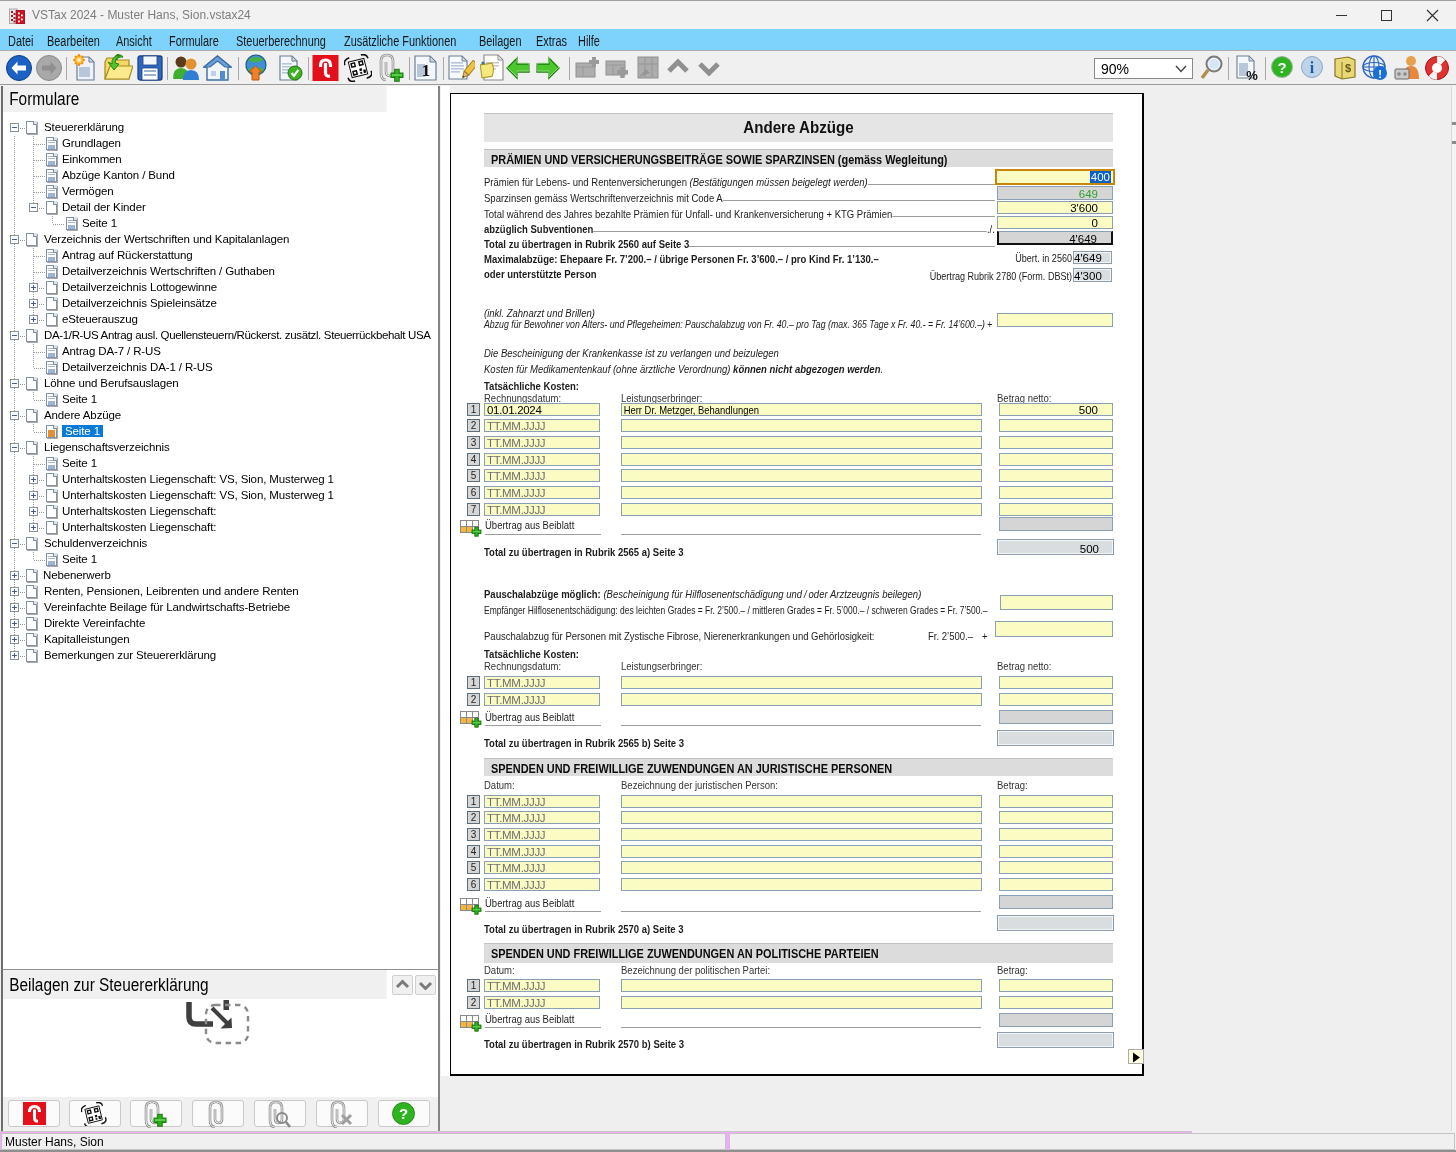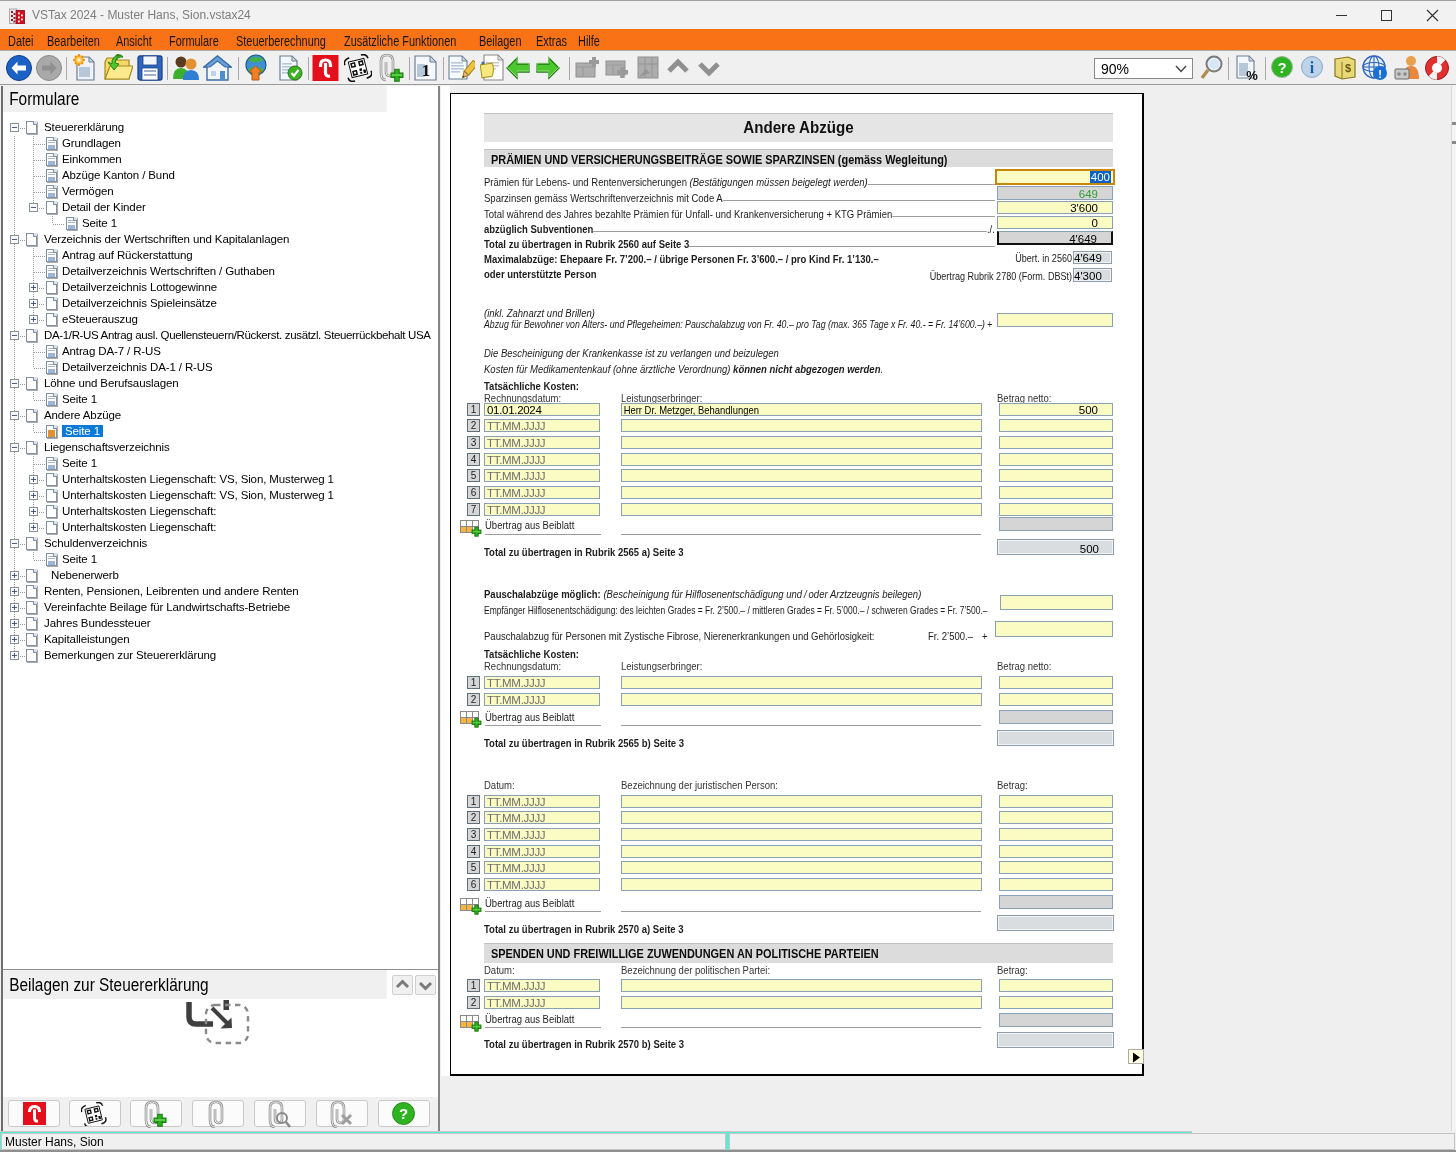--- a/index.html
+++ b/index.html
@@ -1,20 +1,20 @@
 <!DOCTYPE html>
 <html><head><meta charset="utf-8">
 <style>
 *{margin:0;padding:0;box-sizing:border-box}
 html,body{width:1456px;height:1152px;overflow:hidden}
 body{font-family:"Liberation Sans",sans-serif;background:#f0f0f0;position:relative}
 .abs{position:absolute}
 
 #titlebar{left:0;top:0;width:1456px;height:29px;background:#f2f2f2;border-top:1px solid #9f9f9f}
-#menubar{left:0;top:29px;width:1456px;height:22px;background:#f97316;border-bottom:1px solid #adadad}
+#menubar{left:0;top:29px;width:1456px;height:22px;background:#7dd3fc;border-bottom:1px solid #adadad}
 #menubar span{position:absolute;top:4px;font-size:14px;color:#161616;transform:scaleX(0.78);transform-origin:0 0}
 #toolbar{left:0;top:52px;width:1456px;height:33px;background:#f0f0f0;border-bottom:1px solid #9a9a9a}
 .tsep{position:absolute;top:5px;width:1px;height:23px;background:#a8a8a8}
 
 #lpanel{left:1px;top:86px;width:438px;height:1045px;background:#fff;border-left:2px solid #6d6d6d}
 .phead{position:absolute;left:0;width:100%;background:#f0f0f0;color:#000}
 
 .trow{position:absolute;left:0;height:16px;font-size:11.5px;letter-spacing:-0.12px;color:#000;white-space:nowrap}
 .ebox{position:absolute;width:9px;height:9px;background:#fcfcfc;border:1px solid #85939e;top:3px}
 .ebox i{position:absolute;left:1px;top:3px;width:5px;height:1px;background:#4a5a8a}
@@ -28,21 +28,21 @@
 .sel{background:#0a7ad8;color:#fff;padding:0 3px}
 .vdot,.hdot{position:absolute}
 .vdot{width:1px;background-image:repeating-linear-gradient(to bottom,#9a9a9a 0 1px,transparent 1px 2px)}
 .hdot{height:1px;background-image:repeating-linear-gradient(to right,#9a9a9a 0 1px,transparent 1px 2px)}
 
 #bpanel{left:1px;top:969px;width:438px;height:162px;background:#fff;border-left:2px solid #6d6d6d;border-top:1px solid #909090}
 .chevbtn{position:absolute;width:21px;height:20px;background:#f0f0f0;border:1px solid #d0d0d0;border-radius:2px}
 
 .bbtn{position:absolute;top:1100px;width:52px;height:27px;background:#fbfbfb;border:1px solid #c9c9c9;border-radius:3px}
 
-#status{left:0;top:1131px;width:1192px;height:21px;background:#5eead4;border-top:1px solid #c8c8c8}
+#status{left:0;top:1131px;width:1192px;height:21px;background:#f0abfc;border-top:1px solid #c8c8c8}
 #status .cell{position:absolute;top:1px;height:17px;border:1px solid #c4c4c4;background:#f0f0f0}
 
 #main{left:441px;top:86px;width:1015px;height:1045px;background:#efefef}
 #page{position:absolute;left:9px;top:7px;width:694px;height:983px;background:#fff;border:1px solid #000;border-right:2px solid #000;border-bottom:2px solid #000}
 
 .band{position:absolute;left:33px;width:629px;background:#dcdcdc;border-top:1px solid #c2c2c2}
 .bandtext{font-weight:bold;font-size:13px;margin-left:7px;color:#0c0c0c;white-space:nowrap;transform:scaleX(0.84);transform-origin:0 0}
 .frow{position:absolute;left:33px;white-space:nowrap;font-size:11.6px;color:#1c1c1c;display:flex;align-items:baseline;transform:scaleX(0.82);transform-origin:0 0}
 .frow .lead{flex:1;border-bottom:1px solid #9c9c9c;height:1px;transform:translateY(-1px)}
 .b{font-weight:bold}
@@ -606,21 +606,21 @@
 </div>
 <div class="trow" style="top:482px">
 <div class="hdot" style="left:17px;top:8px;width:5px"></div>
 <div class="ebox plus" style="left:7px">
         <i></i>
         <b></b>
       </div>
 <div class="doc blank" style="left:23px">
         <span class="fold"></span>
       </div>
-<div class="tlab" style="left:48px">Nebenerwerb</div>
+<div class="tlab" style="left:40px">Nebenerwerb</div>
 </div>
 <div class="trow" style="top:498px">
 <div class="hdot" style="left:17px;top:8px;width:5px"></div>
 <div class="ebox plus" style="left:7px">
         <i></i>
         <b></b>
       </div>
 <div class="doc blank" style="left:23px">
         <span class="fold"></span>
       </div>
@@ -639,21 +639,21 @@
 </div>
 <div class="trow" style="top:530px">
 <div class="hdot" style="left:17px;top:8px;width:5px"></div>
 <div class="ebox plus" style="left:7px">
         <i></i>
         <b></b>
       </div>
 <div class="doc blank" style="left:23px">
         <span class="fold"></span>
       </div>
-<div class="tlab" style="left:41px">Jahres Bundessteuer</div>
+<div class="tlab" style="left:41px">Direkte Vereinfachte</div>
 </div>
 <div class="trow" style="top:546px">
 <div class="hdot" style="left:17px;top:8px;width:5px"></div>
 <div class="ebox plus" style="left:7px">
         <i></i>
         <b></b>
       </div>
 <div class="doc blank" style="left:23px">
         <span class="fold"></span>
       </div>
@@ -938,20 +938,23 @@
         </g>
       </svg>
       <div class="frow" style="left:34px;top:615.5px;">Übertrag aus Beiblatt</div>
       <div class="abs" style="left:34px;top:631px;width:116px;border-bottom:1px solid #9c9c9c"></div>
       <div class="abs" style="left:170px;top:631px;width:360px;border-bottom:1px solid #9c9c9c"></div>
       <div class="gf" style="left:548px;top:615.5px;width:114px;height:14px;"></div>
       <div class="frow" style="left:33px;top:642px;">
         <span class="b">Total zu übertragen in Rubrik 2565 b) Seite 3</span>
       </div>
       <div class="tf" style="left:546px;top:636px;width:117px;height:15.5px;"></div>
+      <div class="band" style="top:663.5px;height:18px">
+        <div class="bandtext" style="padding-top:2px;font-size:13px;">SPENDEN UND FREIWILLIGE ZUWENDUNGEN AN JURISTISCHE PERSONEN</div>
+      </div>
       <div class="collab" style="left:33px;top:684px">Datum:</div>
       <div class="collab" style="left:170px;top:684px">Bezeichnung der juristischen Person:</div>
       <div class="collab" style="left:546px;top:684px">Betrag:</div>
       <div class="nbox" style="left:16px;top:700.6px">1</div>
       <div class="yf" style="left:33px;top:700.6px;width:116px;height:13px">
         <div style="font-size:11.5px;letter-spacing:-0.3px;padding-left:2px" class="ph">TT.MM.JJJJ</div>
       </div>
       <div class="yf" style="left:170px;top:700.6px;width:361px;height:13px"></div>
       <div class="yf" style="left:548px;top:700.6px;width:114px;height:13px"></div>
       <div class="nbox" style="left:16px;top:717.25px">2</div>

